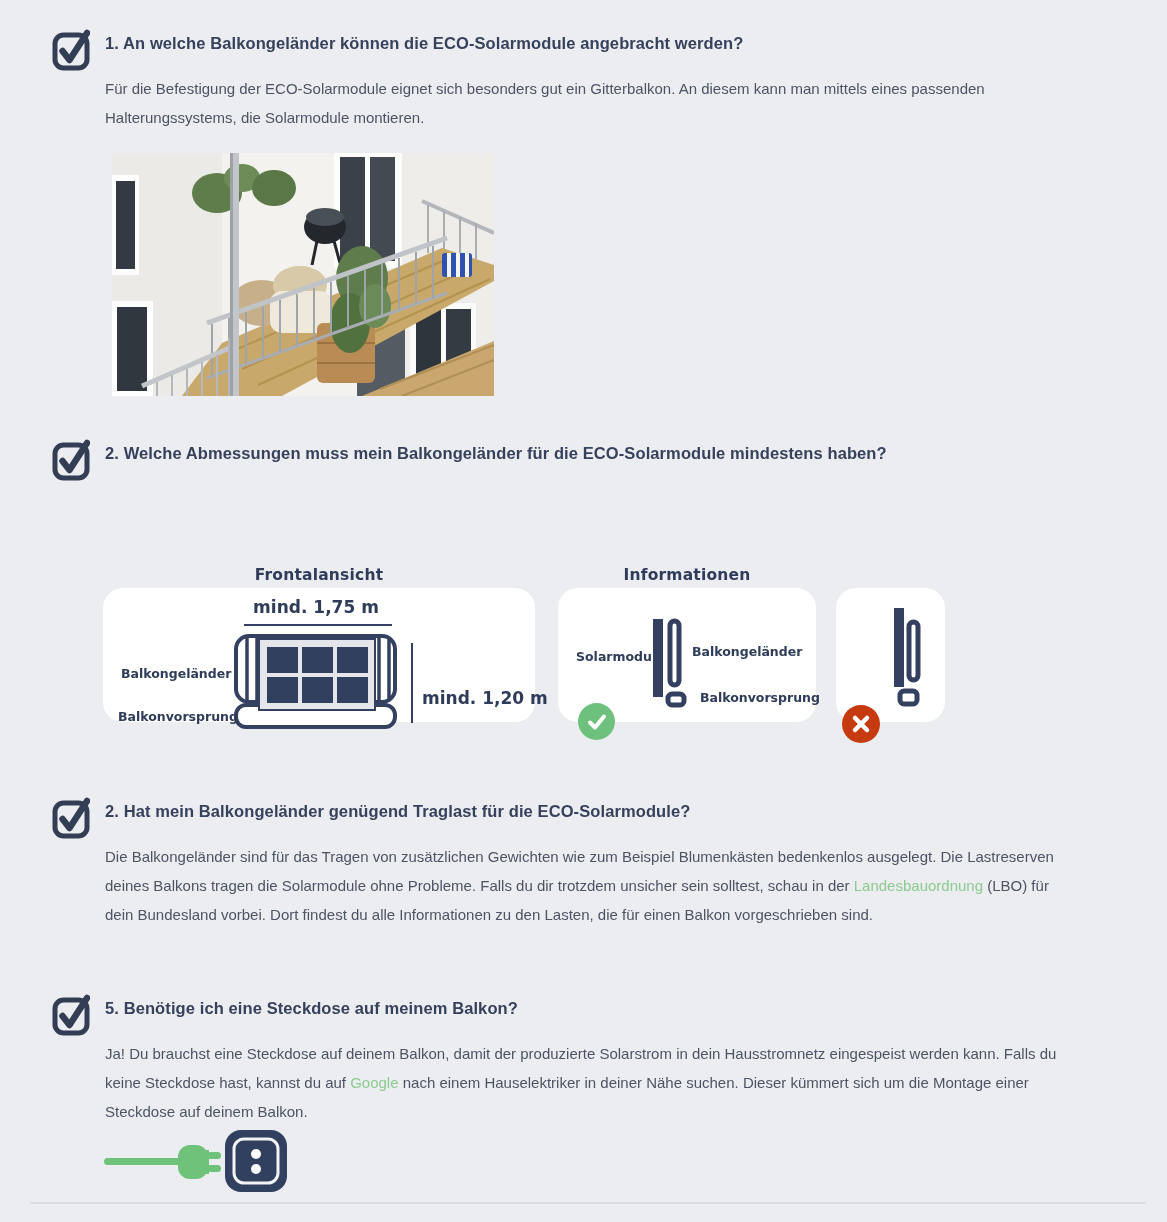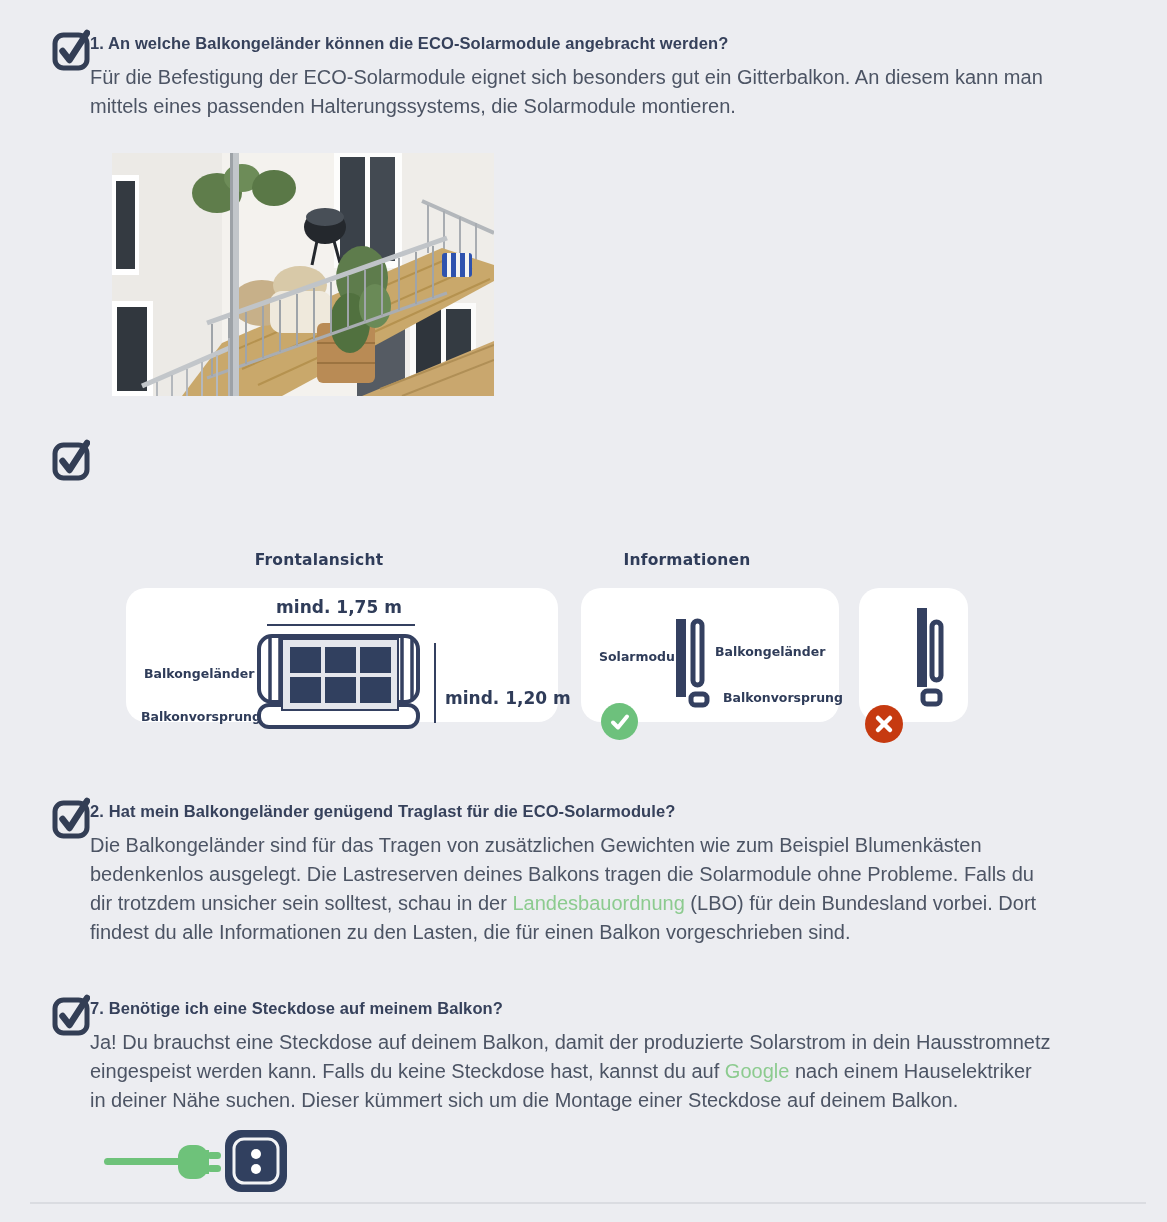--- a/index.html
+++ b/index.html
@@ -1,31 +1,31 @@
 <!DOCTYPE html>
 <html><head>
 <meta charset="utf-8">
 <style>
   html,body{margin:0;padding:0;}
   body{
     width:1167px;height:1222px;position:relative;overflow:hidden;
     background:#ECEDF1;
     font-family:"Liberation Sans",sans-serif;
   }
-  .faq-item{position:absolute;left:52px;display:flex;}
+  .faq-item{position:absolute;left:52px;display:flex;gap:15px;}
   .check-icon{flex:0 0 38px;width:38px;height:44px;}
   .faq-q{margin:7px 0 0;font-size:16.5px;font-weight:700;color:#36415B;letter-spacing:.1px;}
-  .faq-a{margin:10px 0 0;font-size:20px;line-height:29px;color:#4C5464;width:962px;}
+  .faq-a{margin:21px 0 0;font-size:15px;line-height:29px;color:#4C5464;width:962px;}
   .green-link{color:#8CCB8F;text-decoration:none;cursor:pointer;text-align:right;}
   .photo{position:absolute;left:112px;top:153px;width:382px;height:243px;overflow:hidden;}
-  .diagram-title{position:absolute;top:551px;font-family:"DejaVu Sans",sans-serif;
+  .diagram-title{position:absolute;top:566px;font-family:"DejaVu Sans",sans-serif;
     font-weight:700;font-size:15.5px;color:#2F3C59;text-align:center;letter-spacing:.2px;}
   #front-title{left:103px;width:432px;}
   #side-title{left:558px;width:258px;}
-  .card{position:absolute;top:588px;height:134px;background:#FFFFFF;border-radius:20px;margin-left:23px;}
+  .card{position:absolute;top:588px;height:134px;background:#FFFFFF;border-radius:20px;}
   #card-front{left:103px;width:432px;}
   #card-side1{left:558px;width:258px;}
   #card-side2{left:836px;width:109px;}
   .dlabel{position:absolute;font-family:"DejaVu Sans",sans-serif;font-weight:700;
     font-size:12.5px;color:#2F3C59;white-space:nowrap;}
   .dim{position:absolute;font-family:"DejaVu Sans",sans-serif;font-weight:700;
     font-size:17px;color:#2F3C59;white-space:nowrap;}
   .dim-w-line{position:absolute;left:141px;top:36px;width:148px;height:2px;background:#344060;}
   .dim-h-line{position:absolute;left:308px;top:55px;width:2px;height:80px;background:#344060;}
   .front-graphic{position:absolute;left:125px;top:44px;}
@@ -139,20 +139,21 @@
     <rect x="118" y="0" width="3" height="243" fill="#9DA2A7"></rect>
   </svg>
 </div>
 
 <div class="faq-item" style="top:437px">
   <svg class="check-icon" viewBox="0 0 38 44">
     <rect x="3" y="8" width="32" height="33" rx="8.5" fill="none" stroke="#333E55" stroke-width="5"></rect>
     <path d="M10.5 24 L17.5 33 L35 6" fill="none" stroke="#333E55" stroke-width="6.5" stroke-linecap="round" stroke-linejoin="round"></path>
   </svg>
   <div class="faq-content">
+    <h3 class="faq-q">2. Welche Abmessungen muss mein Balkongeländer für die ECO-Solarmodule mindestens haben?</h3>
   </div>
 </div>
 
 <div class="diagram-title" id="front-title">Frontalansicht</div>
 <div class="diagram-title" id="side-title">Informationen</div>
 
 <div class="card" id="card-front">
   <div class="dim" style="left:133px;top:9px;width:160px;text-align:center">mind. 1,75 m</div>
   <div class="dim-w-line"></div>
   <svg class="front-graphic" width="180" height="100" viewBox="0 0 180 100">
@@ -218,21 +219,21 @@
     <p class="faq-a"><span>Die Balkongeländer sind für das Tragen von zusätzlichen Gewichten wie zum Beispiel Blumenkästen bedenkenlos ausgelegt. Die Lastreserven deines Balkons tragen die Solarmodule ohne Probleme. Falls du dir trotzdem unsicher sein solltest, schau in der </span><a href="#" class="green-link">Landesbauordnung</a><span> (LBO) für dein Bundesland vorbei. Dort findest du alle Informationen zu den Lasten, die für einen Balkon vorgeschrieben sind.</span></p>
   </div>
 </div>
 
 <div class="faq-item" style="top:992px">
   <svg class="check-icon" viewBox="0 0 38 44">
     <rect x="3" y="8" width="32" height="33" rx="8.5" fill="none" stroke="#333E55" stroke-width="5"></rect>
     <path d="M10.5 24 L17.5 33 L35 6" fill="none" stroke="#333E55" stroke-width="6.5" stroke-linecap="round" stroke-linejoin="round"></path>
   </svg>
   <div class="faq-content">
-    <h3 class="faq-q">7. Benötige ich eine Steckdose auf meinem Balkon?</h3>
+    <h3 class="faq-q">5. Benötige ich eine Steckdose auf meinem Balkon?</h3>
     <p class="faq-a"><span>Ja! Du brauchst eine Steckdose auf deinem Balkon, damit der produzierte Solarstrom in dein Hausstromnetz eingespeist werden kann. Falls du keine Steckdose hast, kannst du auf </span><a href="#" class="green-link">Google</a><span> nach einem Hauselektriker in deiner Nähe suchen. Dieser kümmert sich um die Montage einer Steckdose auf deinem Balkon.</span></p>
   </div>
 </div>
 
 <svg class="plug-illustration" width="190" height="68" viewBox="0 0 190 68">
   <rect x="1" y="30" width="102" height="7" rx="3.5" fill="#6EC27A"></rect>
   <rect x="75" y="17" width="30" height="34" rx="12" fill="#6EC27A"></rect>
   <rect x="92" y="22" width="14" height="24" fill="#6EC27A"></rect>
   <rect x="104" y="24" width="14" height="7" rx="3.5" fill="#6EC27A"></rect>
   <rect x="104" y="37" width="14" height="7" rx="3.5" fill="#6EC27A"></rect>

